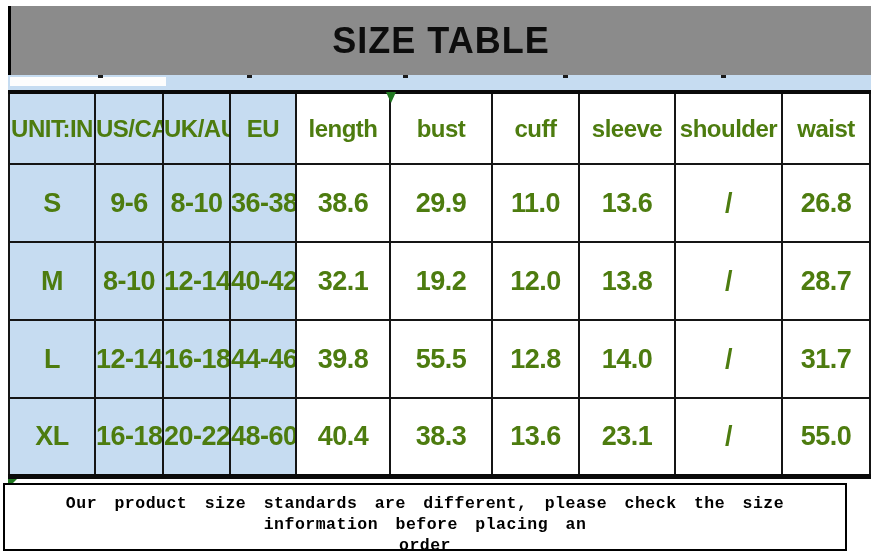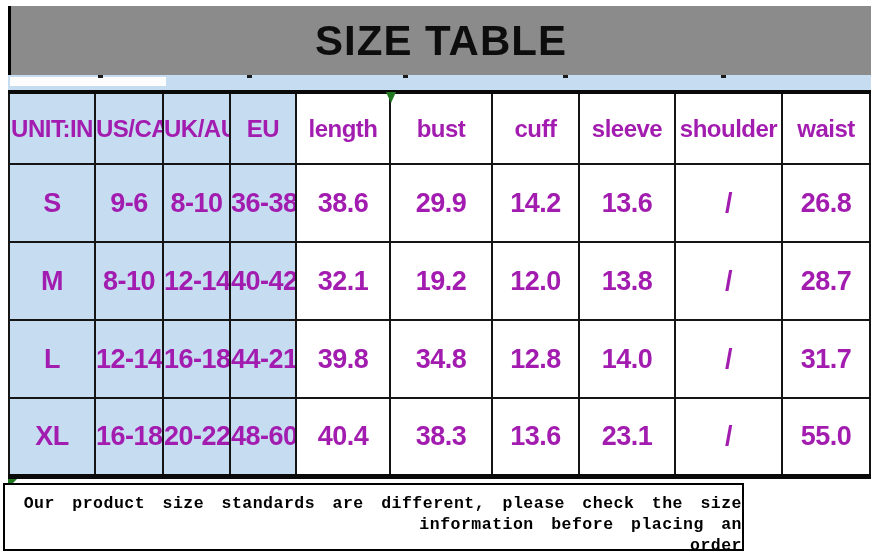--- a/index.html
+++ b/index.html
@@ -9,21 +9,21 @@
     background:#fff; overflow:hidden;
   }
   
   .banner {
     position:absolute; left:8px; top:6px; width:863px; height:69px;
     background:#8b8b8b;
     border-left:3px solid #000;
     display:flex; align-items:center; justify-content:center;
   }
   .banner-title {
-    font-size:42px; font-weight:bold; color:#0d0d0d; letter-spacing:1px;
+    font-size:36px; font-weight:bold; color:#0d0d0d; letter-spacing:1px;
   }
   
   .blue-strip {
     position:absolute; left:8px; top:75px; width:863px; height:15px;
     background:#c6dcf1;
   }
   .strip-white-seg {
     position:absolute; left:2px; top:2px; width:156px; height:9px;
     background:#fdfdfd;
   }
@@ -33,21 +33,21 @@
   
   table.size-table {
     position:absolute; left:8px; top:90px; width:863px;
     border-collapse:collapse; table-layout:fixed;
     border-top:4px solid #0a0a0a;
     border-bottom:5px solid #0a0a0a;
   }
   table.size-table th, table.size-table td {
     border:2px solid #151515;
     text-align:center; vertical-align:middle;
-    color:#a21caf; overflow:hidden; white-space:nowrap;
+    color:#4d7c0f; overflow:hidden; white-space:nowrap;
   }
   table.size-table th {
     height:72px; font-size:24px; font-weight:600; letter-spacing:-0.5px;
     background:#fff;
   }
   table.size-table td {
     height:78px; font-size:27px; font-weight:600; letter-spacing:-0.5px;
     background:#fff;
   }
   table.size-table th:nth-child(-n+4),
@@ -61,23 +61,23 @@
     border-left:5px solid transparent; border-right:5px solid transparent;
     border-top:11px solid #217821;
   }
   .marker-bottom {
     position:absolute; left:8px; top:479px;
     width:0; height:0;
     border-top:9px solid #217821; border-right:9px solid transparent;
   }
   
   .note-box {
-    position:absolute; left:3px; top:483px; width:741px; height:68px;
+    position:absolute; left:3px; top:483px; width:844px; height:68px;
     background:#fff; border:2px solid #000;
-    text-align:right; padding-top:8px;
+    text-align:center; padding-top:8px;
     font-family:"Liberation Mono", "DejaVu Sans Mono", monospace;
     font-weight:bold; font-size:16.5px; line-height:21px;
     color:#000; letter-spacing:0.5px; word-spacing:7px;
   }
 </style>
 </head>
 <body>
 
 <div class="page">
 
@@ -122,44 +122,44 @@
       </tr>
     </thead>
     <tbody>
       <tr>
         <td>S</td>
         <td>9-6</td>
         <td>8-10</td>
         <td>36-38</td>
         <td>38.6</td>
         <td>29.9</td>
-        <td>14.2</td>
+        <td>11.0</td>
         <td>13.6</td>
         <td>/</td>
         <td>26.8</td>
       </tr>
       <tr>
         <td>M</td>
         <td>8-10</td>
         <td>12-14</td>
         <td>40-42</td>
         <td>32.1</td>
         <td>19.2</td>
         <td>12.0</td>
         <td>13.8</td>
         <td>/</td>
         <td>28.7</td>
       </tr>
       <tr>
         <td>L</td>
         <td>12-14</td>
         <td>16-18</td>
-        <td>44-21</td>
+        <td>44-46</td>
         <td>39.8</td>
-        <td>34.8</td>
+        <td>55.5</td>
         <td>12.8</td>
         <td>14.0</td>
         <td>/</td>
         <td>31.7</td>
       </tr>
       <tr>
         <td>XL</td>
         <td>16-18</td>
         <td>20-22</td>
         <td>48-60</td>

